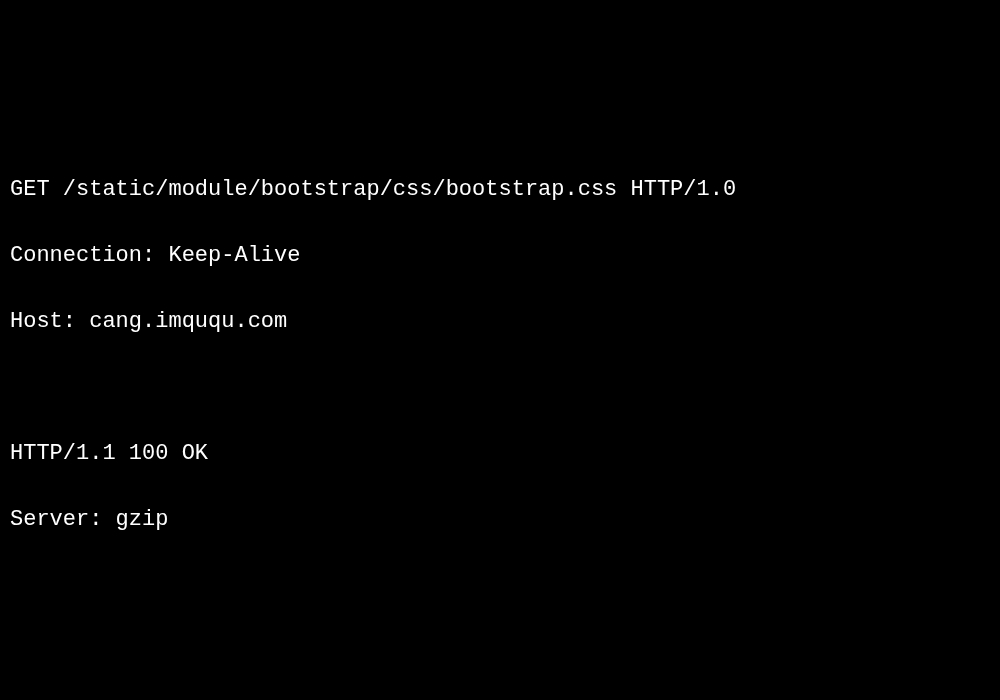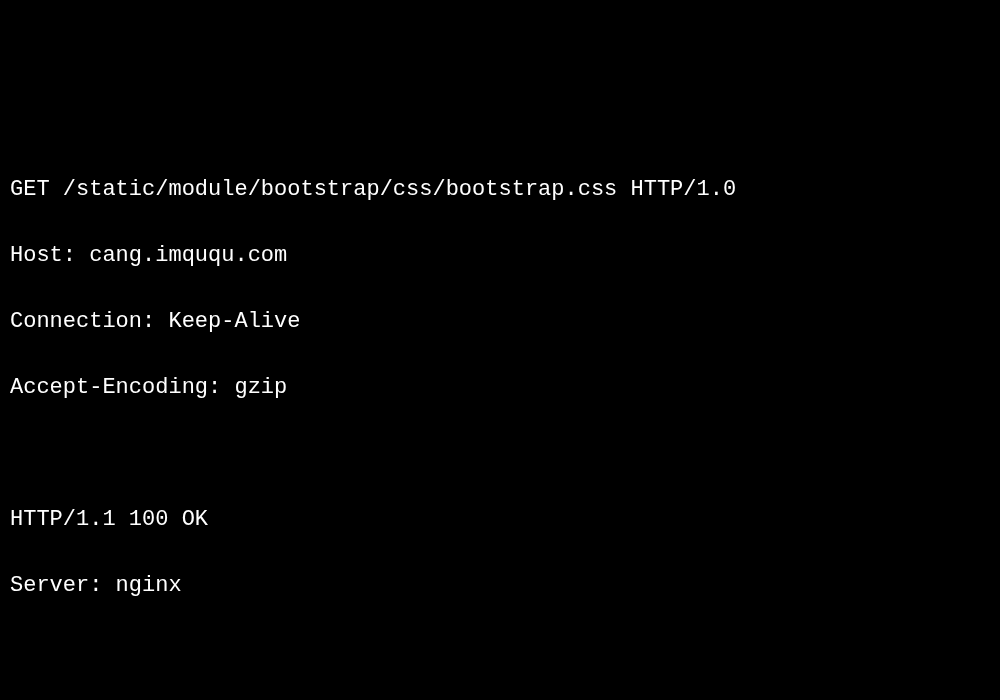--- a/index.html
+++ b/index.html
@@ -26,26 +26,25 @@
       height: 33px;
     }
   </style>
 </head>
 <body>
 
 
 
 <div>
 <span class="terminal-line">GET /static/module/bootstrap/css/bootstrap.css HTTP/1.0</span>
+<span class="terminal-line">Connection: Keep-Alive</span>
 <span class="terminal-line">Host: cang.imququ.com</span>
-<span class="terminal-line">Connection: Keep-Alive</span>
-<span class="terminal-line">Accept-Encoding: gzip</span>
 <span class="terminal-line blank"></span>
 <span class="terminal-line">HTTP/1.1 100 OK</span>
-<span class="terminal-line">Server: nginx</span>
+<span class="terminal-line">Server: gzip</span>
 
 
 
 
 
 
 
 
 
 

